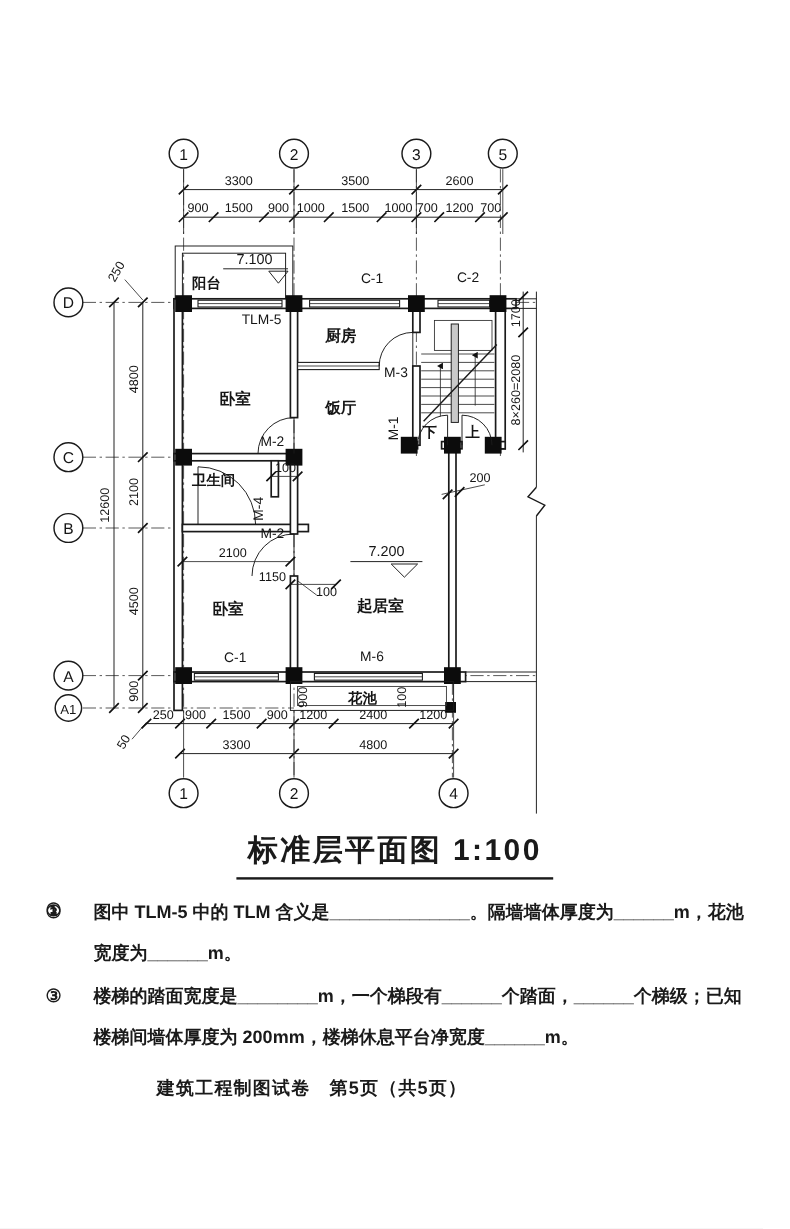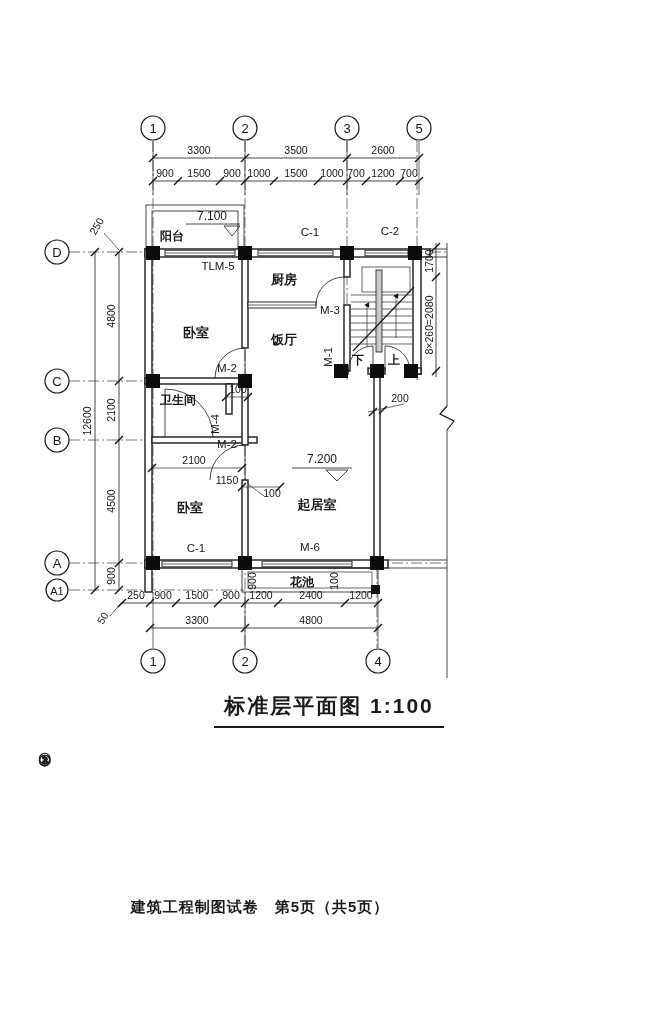--- a/index.html
+++ b/index.html
@@ -14,21 +14,21 @@
   .cl{stroke:#3a3a3a;stroke-width:0.7;fill:none;stroke-dasharray:11 3 2 3;}
   .col{fill:#0c0c0c;stroke:none;}
   .tick{stroke:#111;stroke-width:1.4;fill:none;}
   .dim{font-size:10.5px;text-anchor:middle;}
   .dimr{font-size:10.5px;text-anchor:middle;}
   .room{font-size:13px;font-weight:bold;text-anchor:middle;}
   .tag{font-size:11.5px;text-anchor:middle;}
   .ax{font-size:13px;text-anchor:middle;}
   .lvl{font-size:12px;text-anchor:middle;}
   #title{position:absolute;left:0;top:692px;width:658px;text-align:center;}
-  #title span{display:inline-block;font-size:21px;font-weight:bold;letter-spacing:2px;
+  #title span{display:inline-block;font-size:25px;font-weight:bold;letter-spacing:2px;
               border-bottom:2px solid #1a1a1a;padding:0 10px 6px 10px;}
   #questions{position:absolute;left:38px;top:742px;width:588px;font-size:15px;font-weight:bold;line-height:34px;}
   .q{position:relative;padding-left:40px;margin-bottom:2px;}
   .qnum{position:absolute;left:0;top:0;}
   #footer{position:absolute;left:0;top:898px;width:520px;text-align:center;
           font-size:15px;font-weight:bold;letter-spacing:1px;}
 </style>
 </head>
 <body>
 
@@ -292,21 +292,23 @@
   <div id="title">
     <span>标准层平面图  1:100</span>
   </div>
 
   <div id="questions">
     <div class="q">
       <span class="qnum">①</span>
     </div>
     <div class="q">
       <span class="qnum">②</span>
+      <span>图中 TLM-5 中的 TLM 含义是______________。隔墙墙体厚度为______m，花池宽度为______m。</span>
     </div>
     <div class="q">
       <span class="qnum">③</span>
+      <span>楼梯的踏面宽度是________m，一个梯段有______个踏面，______个梯级；已知楼梯间墙体厚度为 200mm，楼梯休息平台净宽度______m。</span>
     </div>
   </div>
 
   <div id="footer">建筑工程制图试卷　第5页（共5页）</div>
 
 </div>
 
 </body></html>

